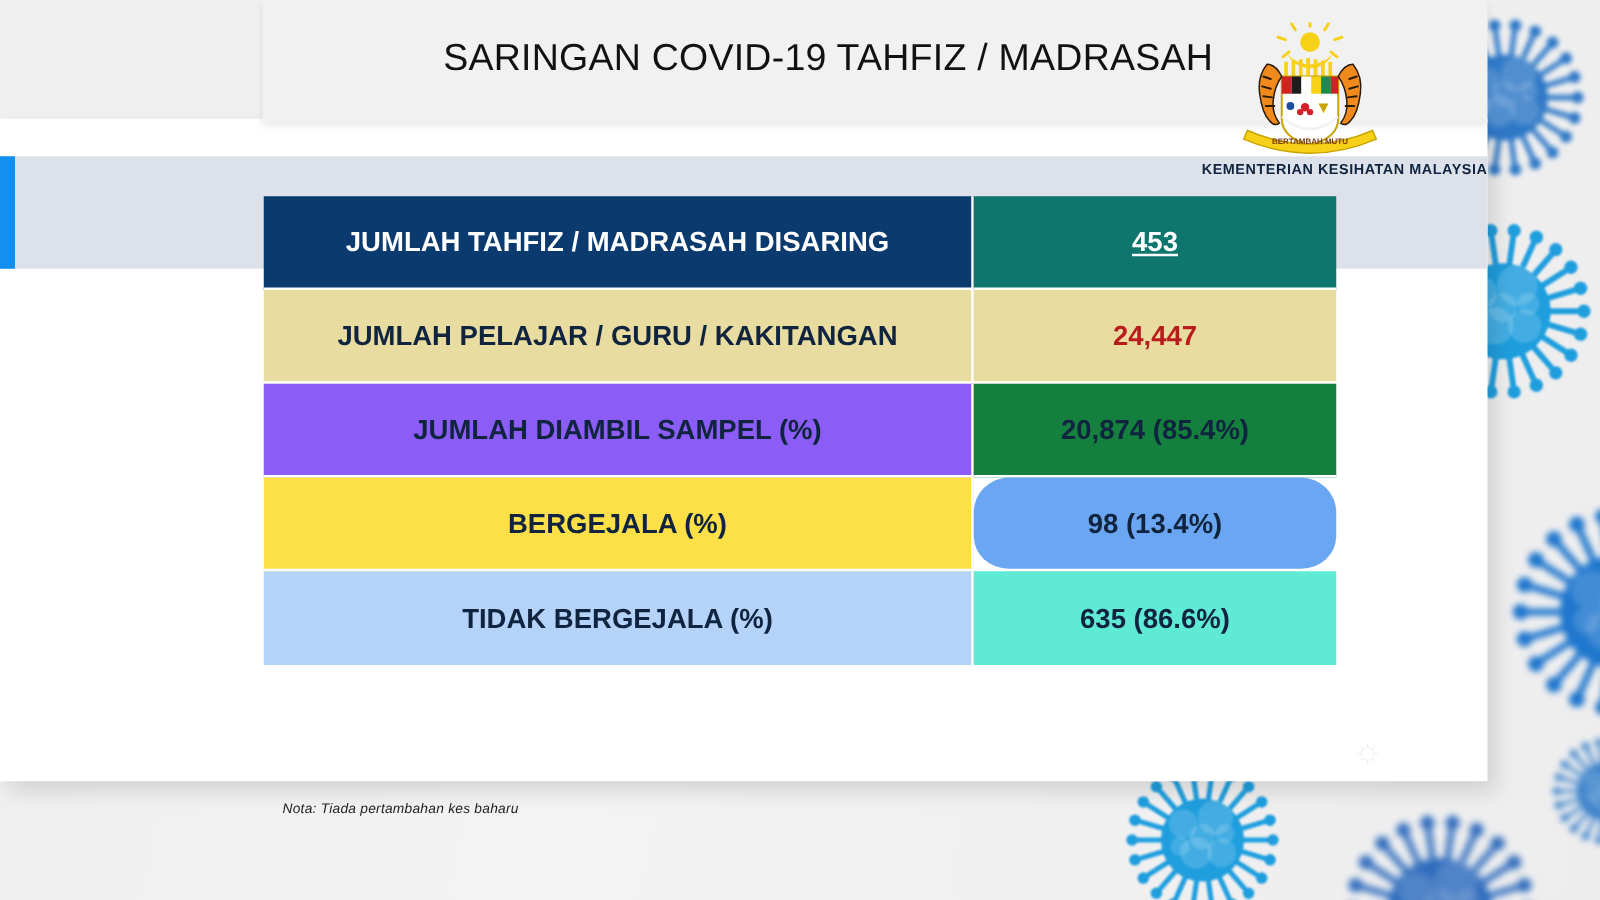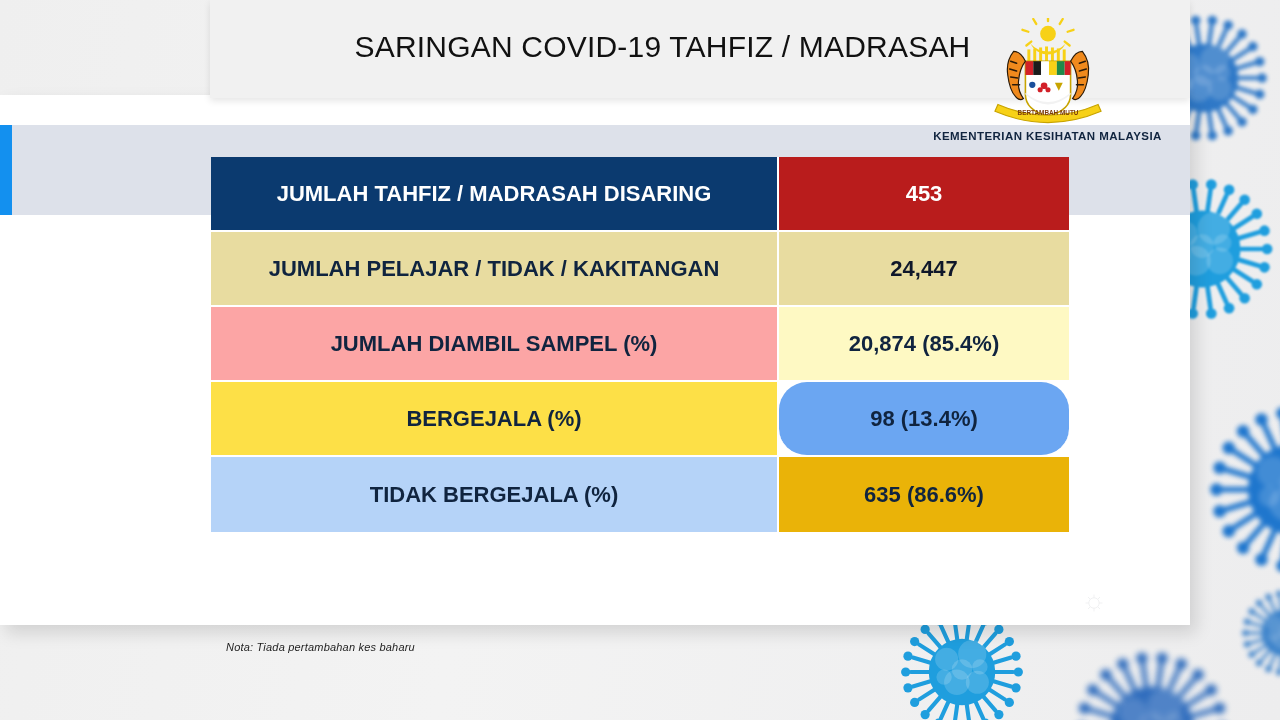--- a/index.html
+++ b/index.html
@@ -46,21 +46,21 @@
     text-align:center;
   }
   #title-block .tline{
     font-size:30px; font-weight:400; color:#111;
     letter-spacing:.2px; line-height:41px; white-space:nowrap;
   }
 
   
   #logo-wrap{
     position:absolute; left:905px; top:18px; width:285px; height:148px;
-    z-index:6; text-align:center;
+    z-index:6; text-align:right;
   }
   #crest{ width:130px; height:110px; margin:0 auto; display:block; }
   #ministry-text{
     font-size:11.5px; font-weight:bold; color:#10243f;
     letter-spacing:.45px; margin-top:2px; white-space:nowrap;
   }
 
   
   #stat-table{
     position:absolute; left:211px; top:157px;
@@ -585,34 +585,34 @@
     <path d="M14 88 q51 22 102 0 l3 7 q-54 23 -108 0 z" fill="#f7d117" stroke="#c8a400" stroke-width="1.2"></path>
     <text x="65" y="99" font-size="6.5" font-family="Liberation Sans, sans-serif" fill="#7a3a0a" text-anchor="middle" font-weight="bold">BERTAMBAH MUTU</text>
   </svg>
   <div id="ministry-text">KEMENTERIAN KESIHATAN MALAYSIA</div>
 </div>
 
 <table id="stat-table">
   <tbody id="table-body">
       <tr class="head">
         <td class="label" style="background: rgb(11, 58, 111); color: rgb(255, 255, 255);">JUMLAH TAHFIZ / MADRASAH DISARING</td>
-        <td class="value" style="background: #b91c1c; color: rgb(255, 255, 255);">453</td>
+        <td class="value" style="background: #0f766e; color: rgb(255, 255, 255); text-decoration: underline;">453</td>
       </tr>
       <tr>
-        <td class="label" style="background: rgb(232, 220, 160); color: rgb(16, 36, 63);">JUMLAH PELAJAR / TIDAK / KAKITANGAN</td>
-        <td class="value" style="background: rgb(232, 220, 160); color: #0f172a;">24,447</td>
+        <td class="label" style="background: rgb(232, 220, 160); color: rgb(16, 36, 63);">JUMLAH PELAJAR / GURU / KAKITANGAN</td>
+        <td class="value" style="background: rgb(232, 220, 160); color: #b91c1c;">24,447</td>
       </tr>
       <tr>
-        <td class="label" style="background: #fca5a5; color: rgb(16, 36, 63); margin-top: 23px;">JUMLAH DIAMBIL SAMPEL (%)</td>
-        <td class="value" style="background: #fef9c3; color: rgb(16, 36, 63);">20,874 (85.4%)</td>
+        <td class="label" style="background: #8b5cf6; color: rgb(16, 36, 63); margin-top: 23px;">JUMLAH DIAMBIL SAMPEL (%)</td>
+        <td class="value" style="background: #15803d; color: rgb(16, 36, 63);">20,874 (85.4%)</td>
       </tr>
       <tr>
         <td class="label" style="background: #fde047; color: rgb(16, 36, 63);">BERGEJALA (%)</td>
         <td class="value" style="background: rgb(107, 166, 242); color: rgb(16, 36, 63); border-radius: 28px;">98 (13.4%)</td>
       </tr>
       <tr>
         <td class="label" style="background: rgb(181, 211, 248); color: rgb(16, 36, 63);">TIDAK BERGEJALA (%)</td>
-        <td class="value" style="background: #eab308; color: rgb(16, 36, 63);">635 (86.6%)</td>
+        <td class="value" style="background: #5eead4; color: rgb(16, 36, 63);">635 (86.6%)</td>
       </tr>
     </tbody>
 </table>
 
 <div id="footnote">Nota:  Tiada pertambahan kes baharu</div>
 
 </body></html>

